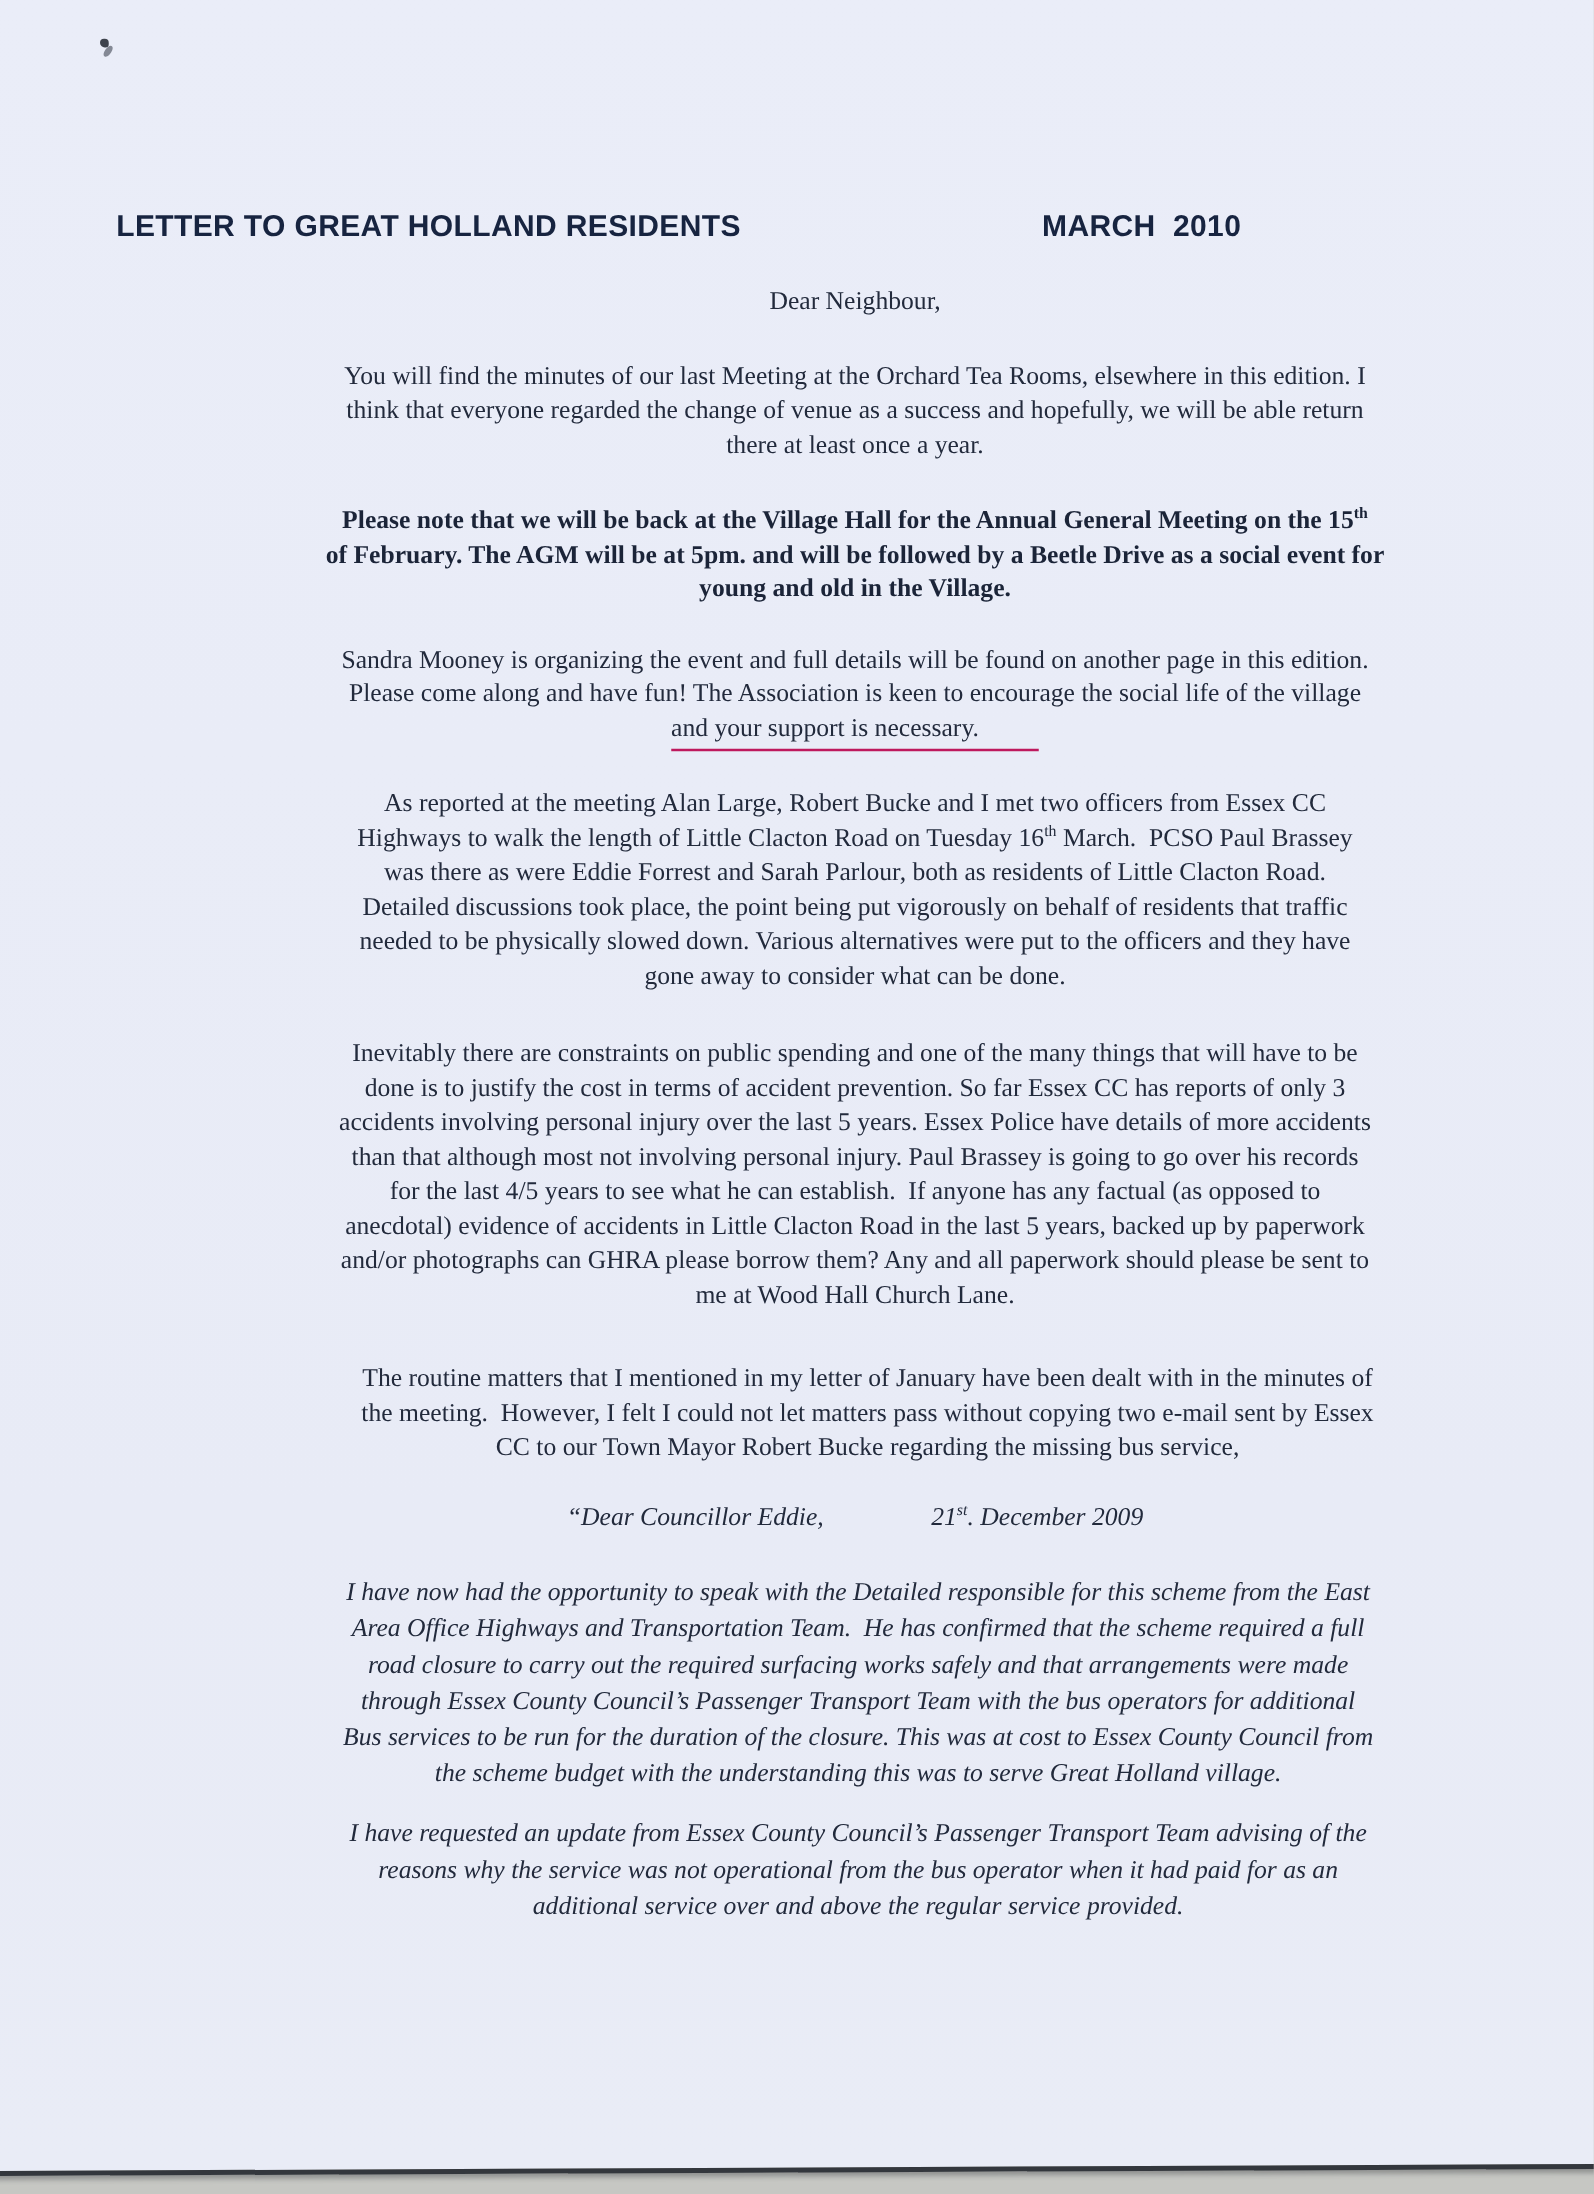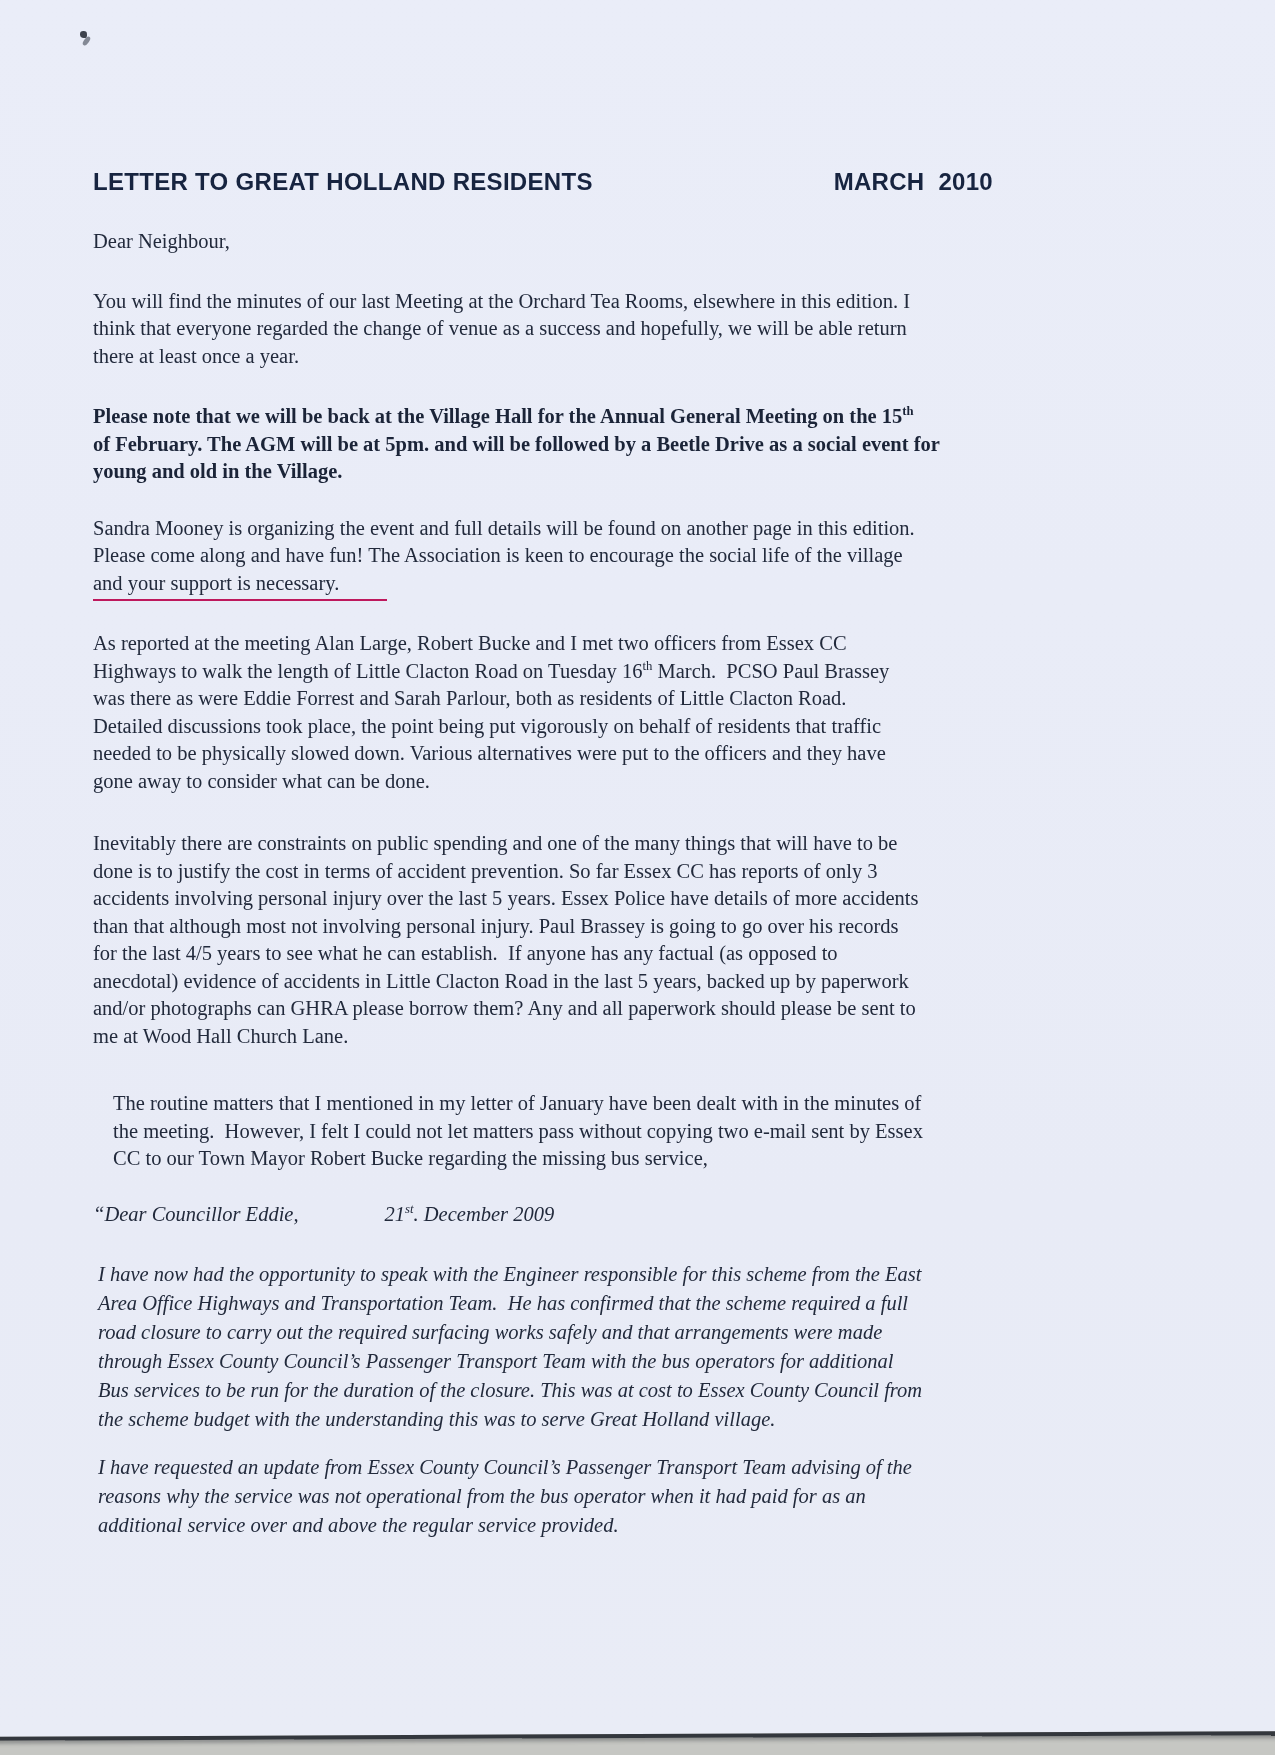--- a/index.html
+++ b/index.html
@@ -40,20 +40,21 @@
     background: #6a6f7c; opacity: .8;
     transform: rotate(35deg);
   }
   .content {
     position: absolute; left: 0; top: 0;
     width: 1275px; height: 1755px;
     padding: 168px 0 0 93px;
     box-sizing: border-box;
     color: #222a3c;
     font-size: 20.5px;
+    text-align: center;
   }
   .line { white-space: pre; display: block; }
   .doc-header {
     display: flex;
     width: 900px;
     justify-content: space-between;
     align-items: baseline;
     font-family: "Liberation Sans", sans-serif;
     font-weight: bold;
     font-size: 24px;
@@ -148,21 +149,21 @@
       <span class="line">The routine matters that I mentioned in my letter of January have been dealt with in the minutes of</span>
       <span class="line">the meeting.  However, I felt I could not let matters pass without copying two e-mail sent by Essex</span>
       <span class="line">CC to our Town Mayor Robert Bucke regarding the missing bus service,</span>
     </div>
 
     <div class="para p-quote">
       <span class="line"><span>“Dear Councillor Eddie,</span><span class="quote-gap"></span><span>21</span><sup>st</sup><span>. December 2009</span></span>
     </div>
 
     <div class="para p-email1">
-      <span class="line">I have now had the opportunity to speak with the Engineer responsible for this scheme from the East</span>
+      <span class="line">I have now had the opportunity to speak with the Detailed responsible for this scheme from the East</span>
       <span class="line">Area Office Highways and Transportation Team.  He has confirmed that the scheme required a full</span>
       <span class="line">road closure to carry out the required surfacing works safely and that arrangements were made</span>
       <span class="line">through Essex County Council’s Passenger Transport Team with the bus operators for additional</span>
       <span class="line">Bus services to be run for the duration of the closure. This was at cost to Essex County Council from</span>
       <span class="line">the scheme budget with the understanding this was to serve Great Holland village.</span>
     </div>
 
     <div class="para p-email2">
       <span class="line">I have requested an update from Essex County Council’s Passenger Transport Team advising of the</span>
       <span class="line">reasons why the service was not operational from the bus operator when it had paid for as an</span>

